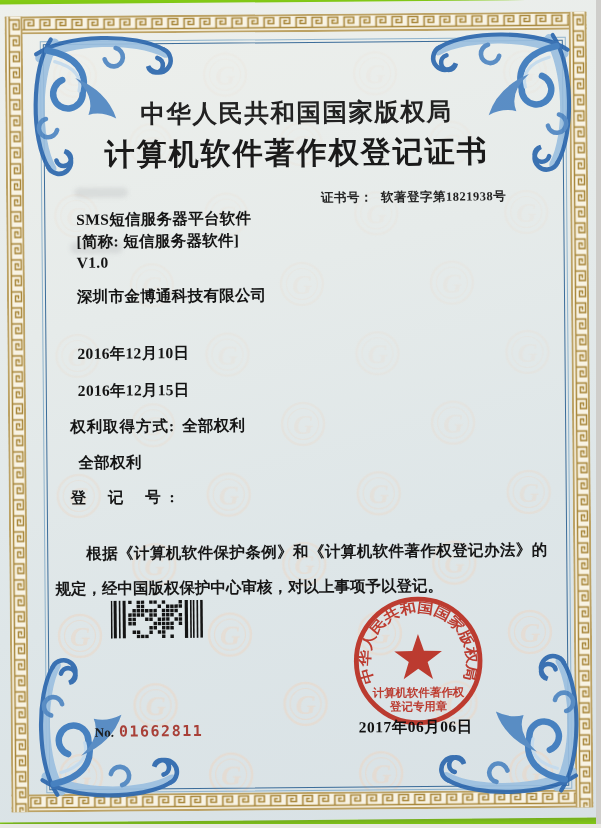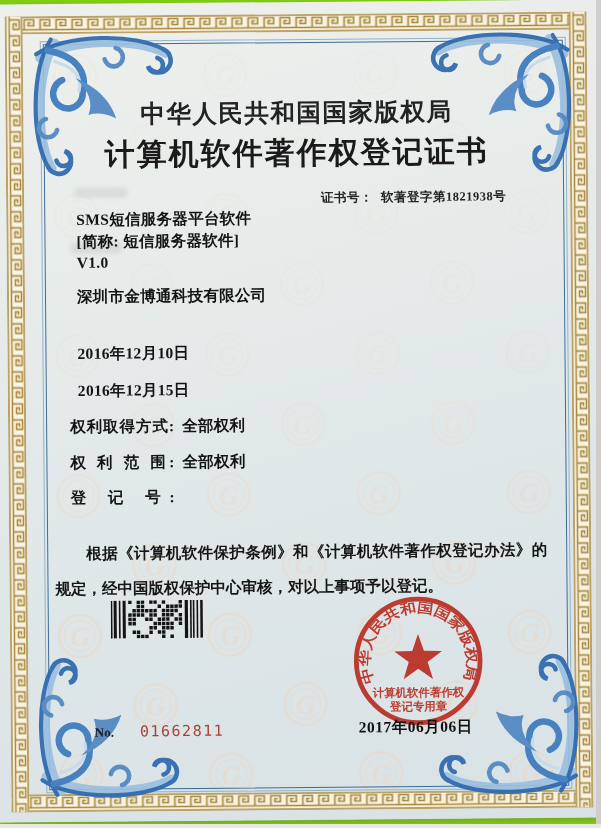--- a/index.html
+++ b/index.html
@@ -78,22 +78,22 @@
 
   .smudge{position:absolute;background:rgba(130,130,135,.16);filter:blur(2px);border-radius:5px;}
   .sm1{left:76px;top:238px;width:52px;height:12px;}
   .sm2{left:80px;top:184px;width:54px;height:10px;}
 
   .barcode{position:absolute;left:113px;top:597px;width:92px;height:38px;}
   .barcode svg{width:100%;height:100%;display:block;}
 
   .serial{position:absolute;left:96px;top:719px;display:flex;align-items:baseline;}
   .serial .pfx{font-size:13px;font-weight:bold;color:#1c1c1c;}
-  .serial .num{margin-left:26px;font-family:"DejaVu Sans Mono","Liberation Mono",monospace;
-    font-size:15px;letter-spacing:1.5px;color:#a84038;}
+  .serial .num{margin-left:5px;font-family:"DejaVu Sans Mono","Liberation Mono",monospace;
+    font-size:15px;letter-spacing:1.5px;color:#a84038;font-weight:bold;}
 
   .seal{position:absolute;left:354px;top:594px;width:132px;height:132px;
         mix-blend-mode:multiply;opacity:.95;}
   .seal svg{width:100%;height:100%;display:block;}
   .seal-date{
     position:absolute;left:352px;top:716px;width:130px;text-align:center;
     font-size:15.5px;font-weight:bold;color:#111;letter-spacing:.5px;z-index:5;
   }
 </style>
 </head>
@@ -215,21 +215,20 @@
         <div class="fvalue">2016年12月10日</div>
       </div>
       <div class="row r4">
         <div class="fvalue">2016年12月15日</div>
       </div>
       <div class="row r5">
         <span class="flabel">权利取得方式:</span>
         <div class="fvalue">全部权利</div>
       </div>
       <div class="row r6">
-        <span class="flabel">权 利 范 围:</span>
         <div class="fvalue">全部权利</div>
       </div>
       <div class="row r7">
         <span class="flabel">登 记 号:</span>
       </div>
     </div>
 
     <p class="statement">根据《计算机软件保护条例》和《计算机软件著作权登记办法》的规定，经中国版权保护中心审核，对以上事项予以登记。</p>
 
     <div class="barcode">

